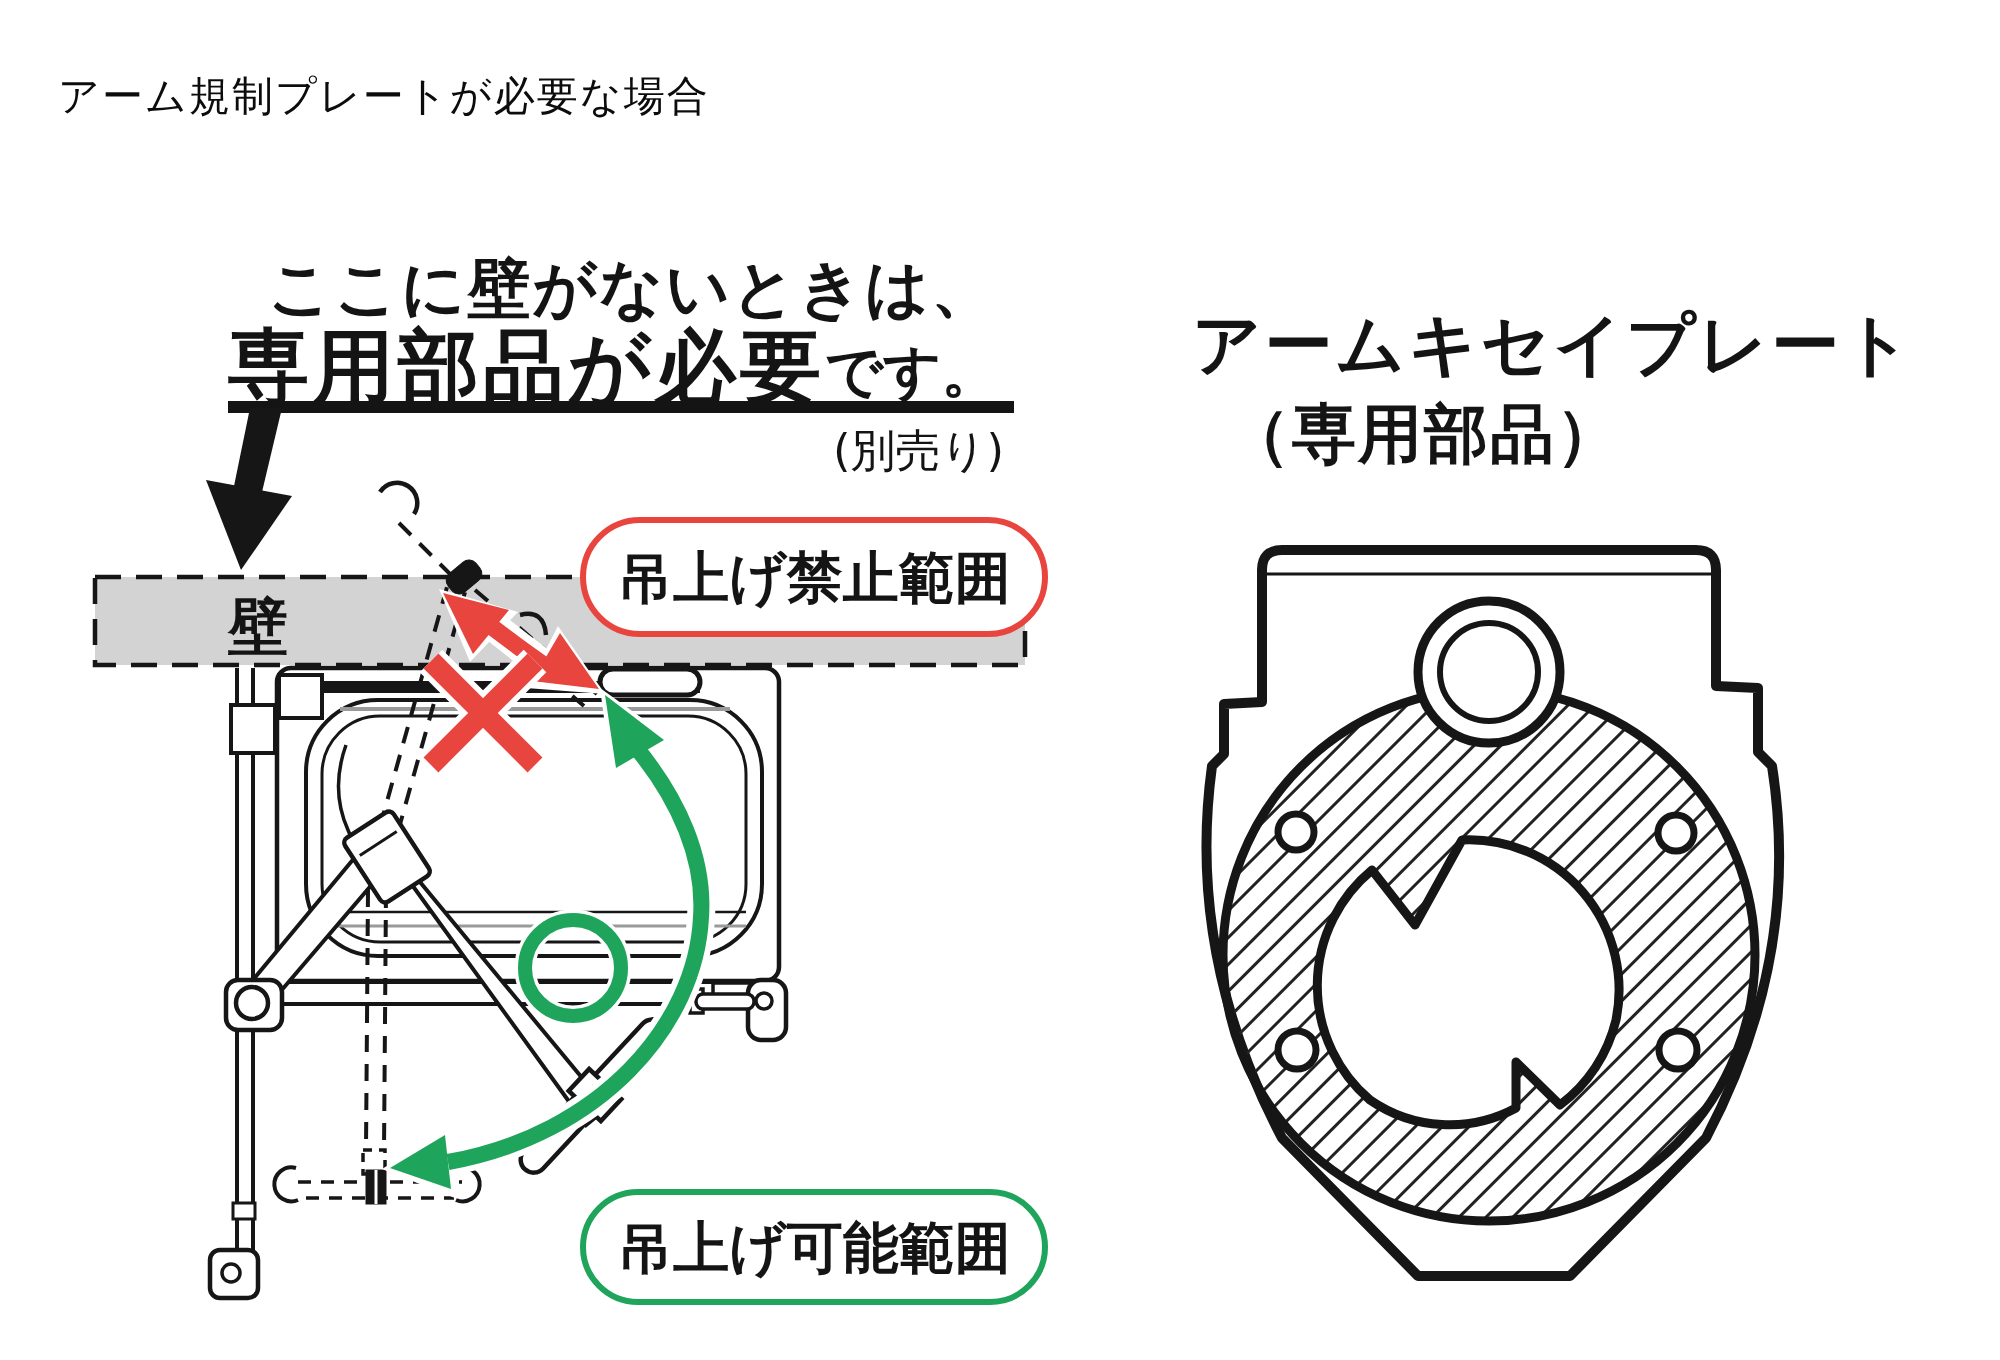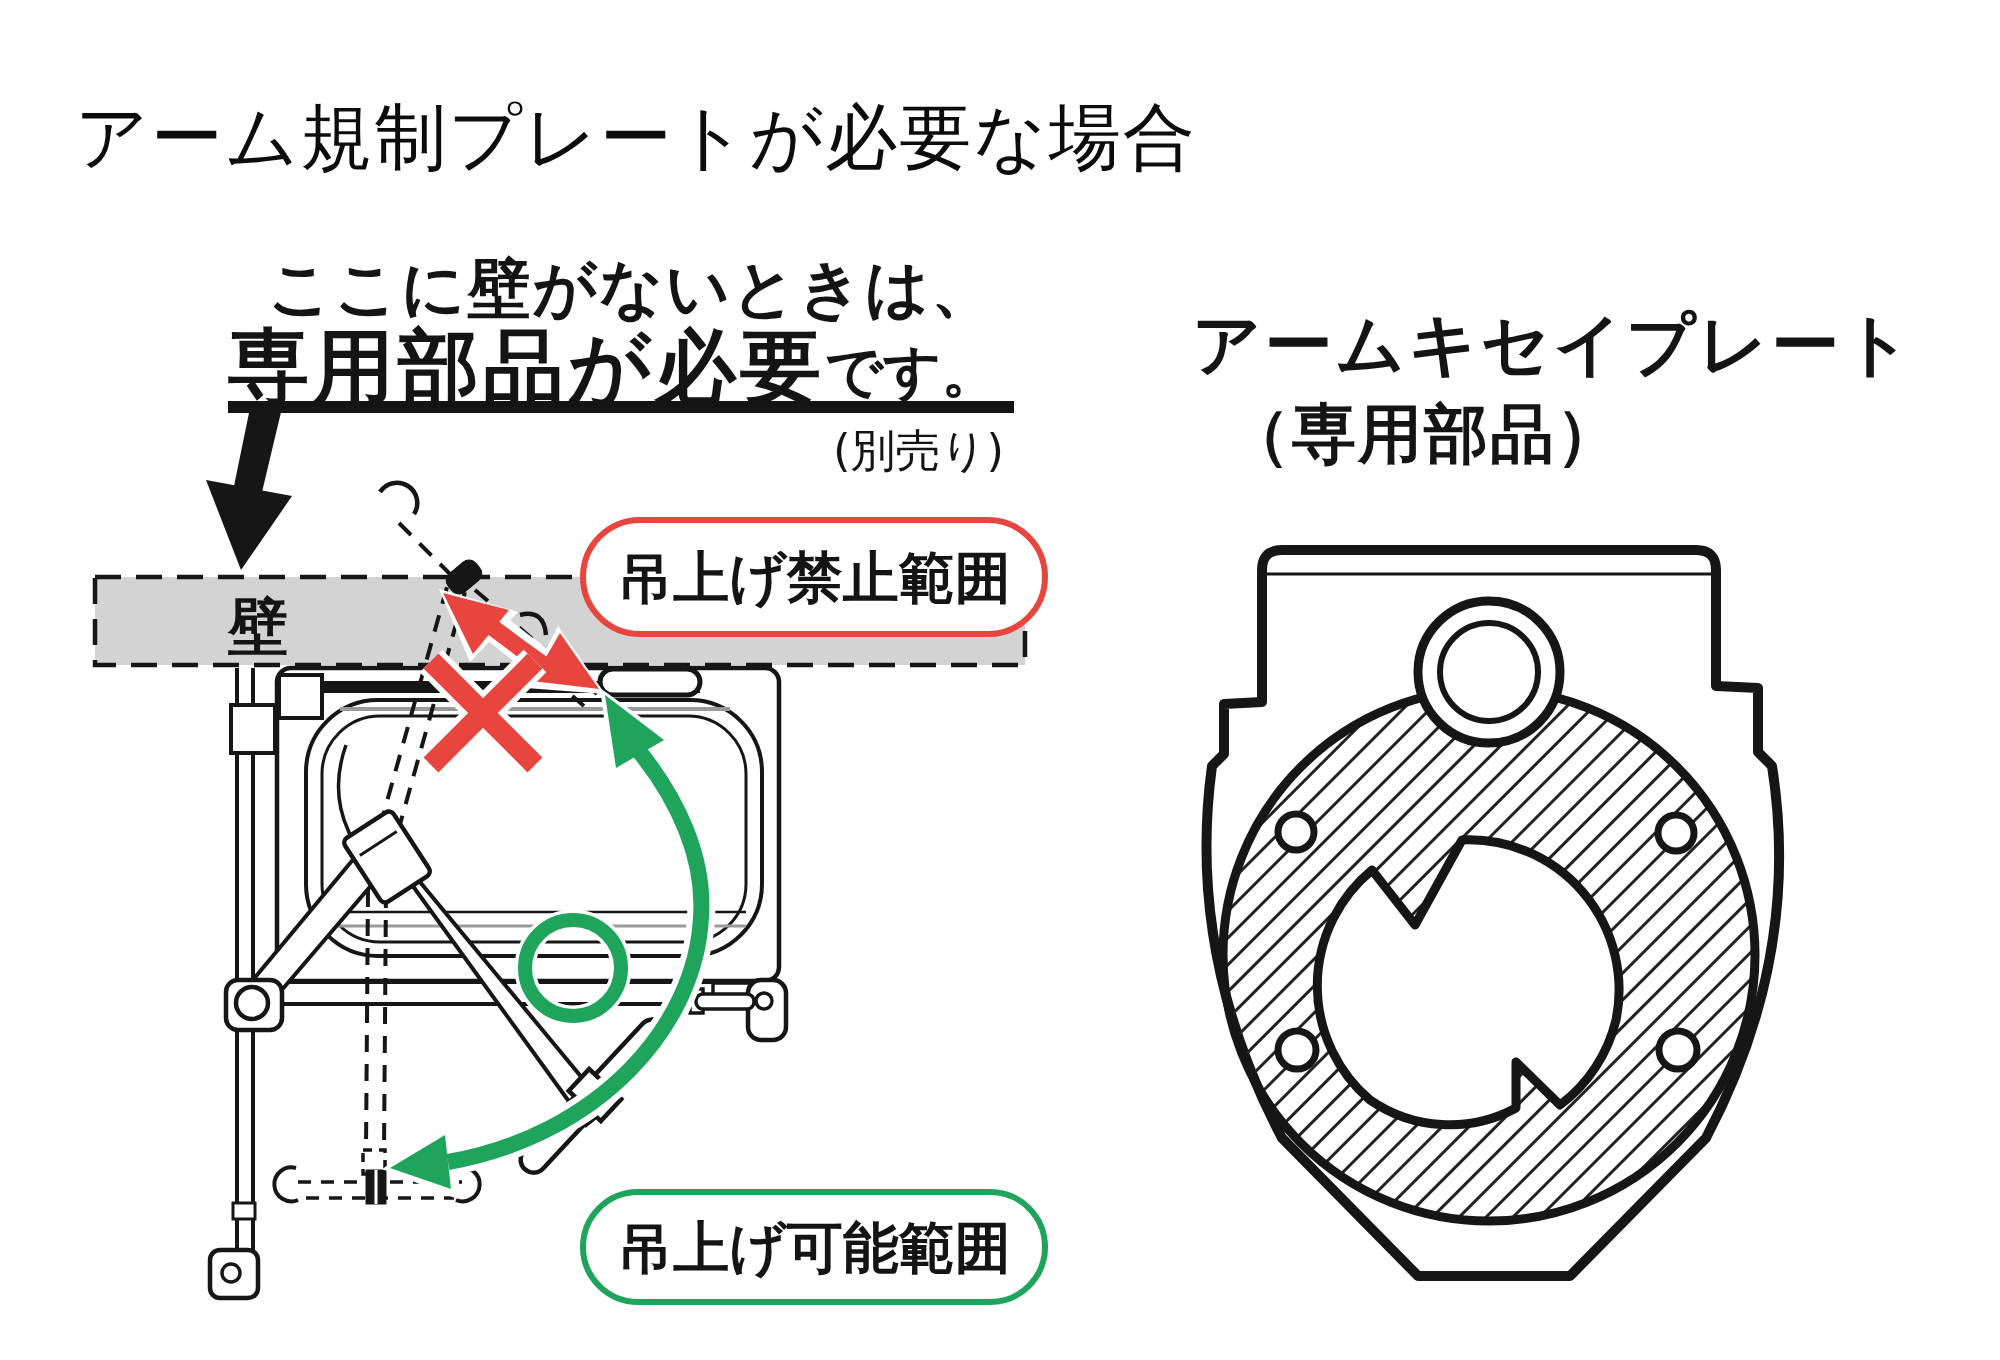--- a/index.html
+++ b/index.html
@@ -1,20 +1,20 @@
 <!DOCTYPE html>
 <html><head>
 <meta charset="utf-8">
 <style>
   html,body{margin:0;padding:0;background:#ffffff;}
   body{width:2000px;height:1360px;position:relative;overflow:hidden;
        font-family:"DejaVu Sans",sans-serif;color:#111;}
   .abs{position:absolute;}
-  #page-title{left:75px;top:42px;font-family:"Liberation Serif","DejaVu Serif",serif;
-              font-size:72px;font-weight:500;letter-spacing:2px;color:#0c0c0c;white-space:nowrap;}
+  #page-title{left:58px;top:42px;font-family:"Liberation Serif","DejaVu Serif",serif;
+              font-size:41px;font-weight:500;letter-spacing:2px;color:#0c0c0c;white-space:nowrap;}
   svg text{font-family:"DejaVu Sans",sans-serif;fill:#141414;}
   .t-line1{font-size:63px;font-weight:600;letter-spacing:2px;}
   .t-em{font-size:81px;font-weight:900;letter-spacing:4px;}
   .t-suffix{font-size:57px;font-weight:600;}
   .t-note{font-size:45px;font-weight:500;}
   .t-wall{font-size:60px;font-weight:600;}
   .t-badge{font-size:56px;font-weight:600;text-anchor:middle;}
   .t-rtitle{font-size:68px;font-weight:600;letter-spacing:3px;}
   .t-rtitle2{font-size:64px;font-weight:600;letter-spacing:2px;}
 </style>

